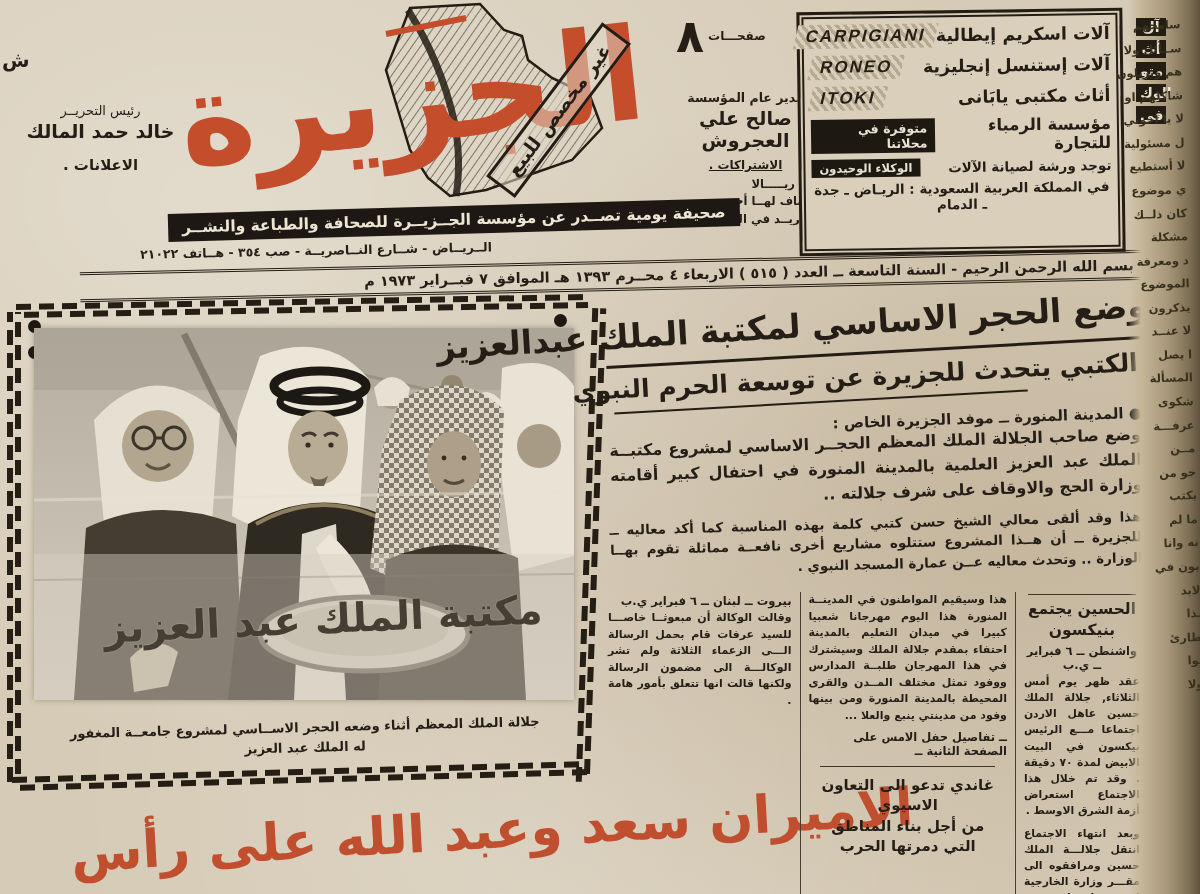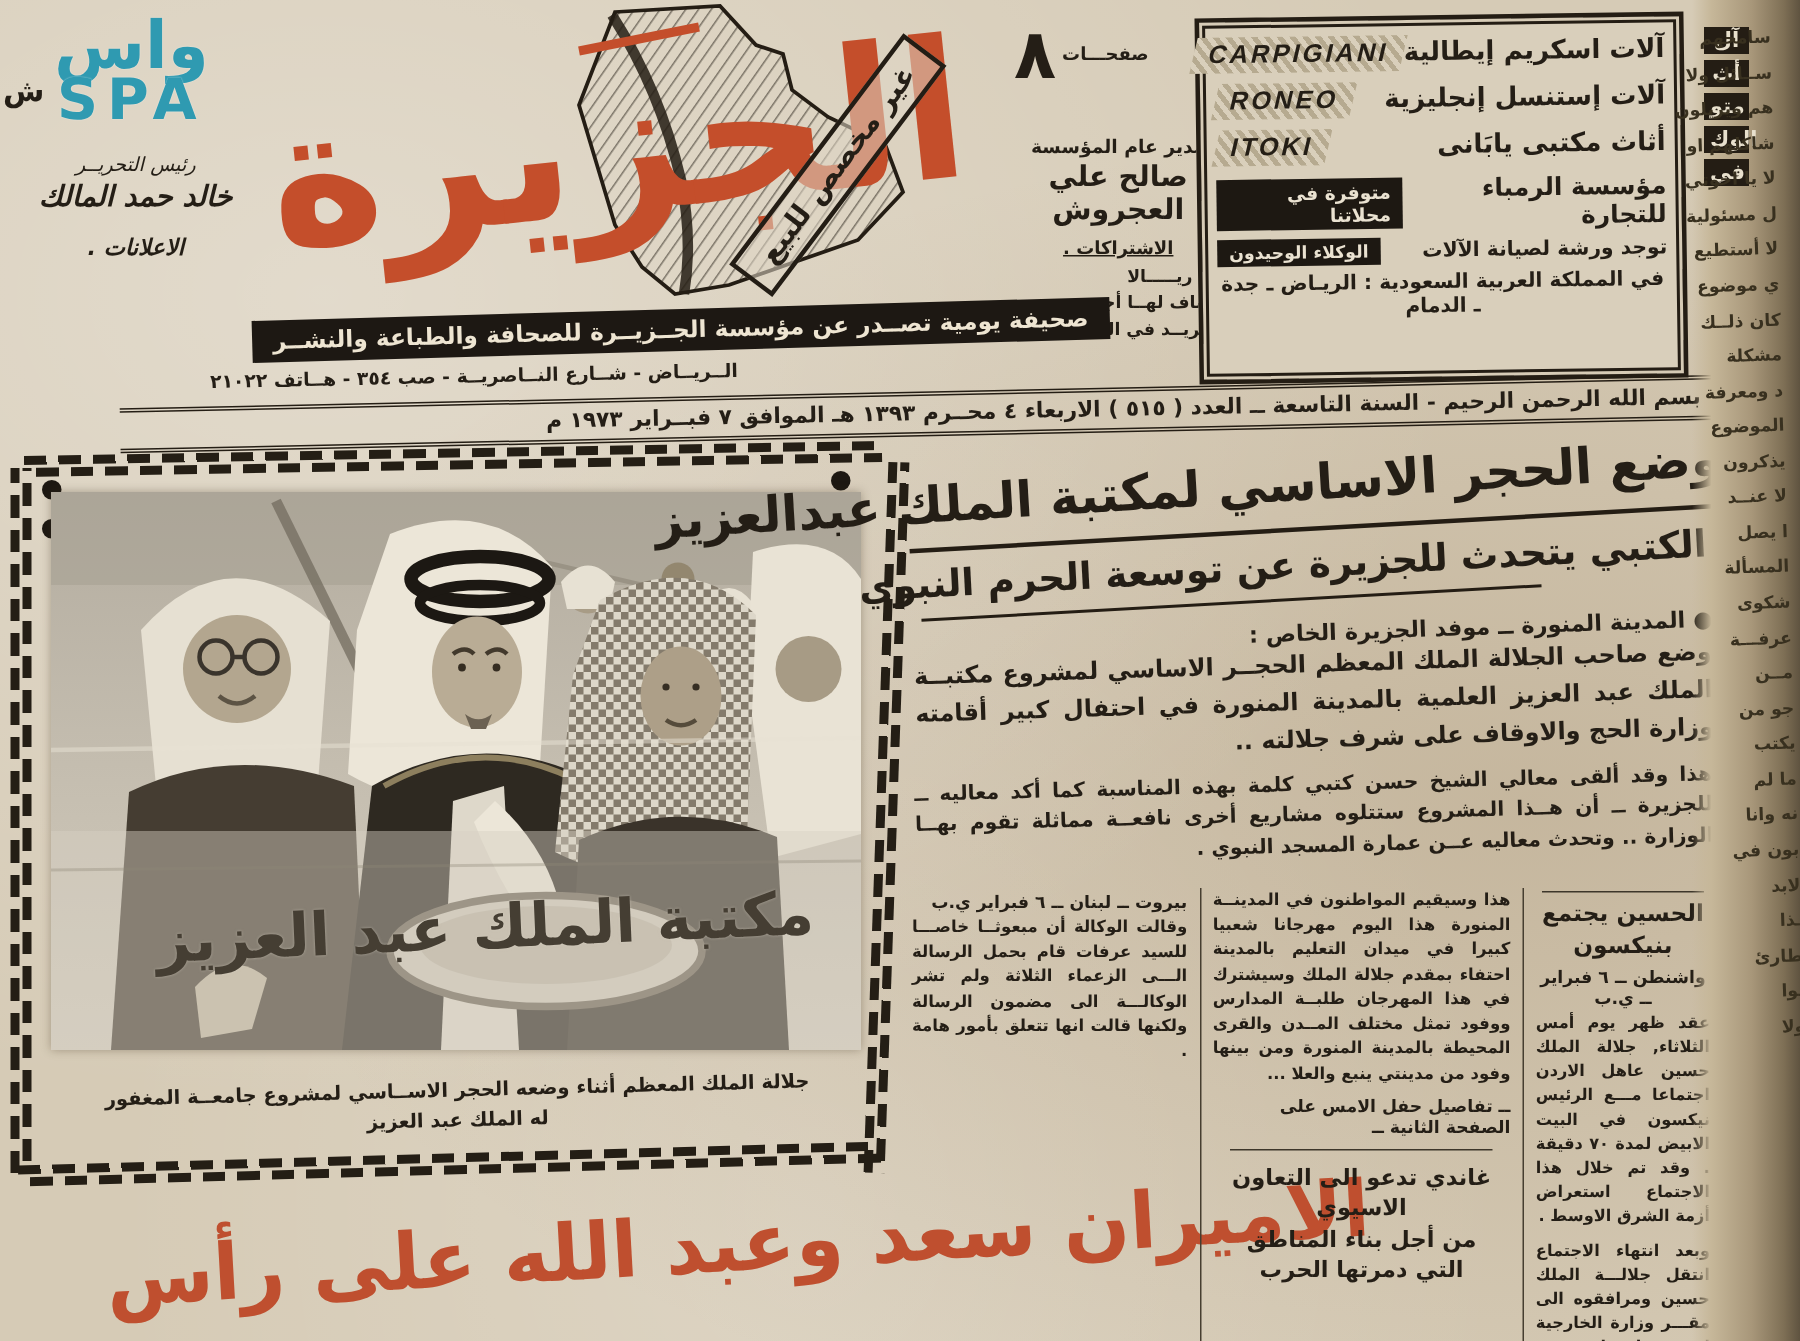--- a/index.html
+++ b/index.html
@@ -92,26 +92,22 @@
   .frag{background:#241d14;color:#e8e0cd;font-size:14px;font-weight:bold;
       padding:1px 4px;margin:4px 0;display:block;text-align:center;}
 </style>
 </head>
 <body>
 
 <div id="page">
 
   <span class="abs b ar" style="left:2px;top:48px;font-size:20px;">ش</span>
 
-  <div class="abs spa" style="left:36px;top:12px;">
-    <div class="row1">واس</div>
-    <div class="row2">SPA</div>
-  </div>
-
-  <div class="abs editor ar" style="left:3px;top:103px;font-style:italic;">
+
+  <div class="abs editor ar" style="left:13px;top:103px;">
     <div class="lbl">رئيس التحريــر</div>
     <div class="name">خالد حمد المالك</div>
     <div class="lbl b" style="margin-top:14px;font-size:15px;">الاعلانات .</div>
   </div>
 
   <svg class="abs" style="left:290px;top:0px;" width="320" height="215" viewBox="0 0 320 215">
     <defs>
       <pattern id="hatch" width="7" height="7" patternUnits="userSpaceOnUse" patternTransform="rotate(35)">
         <rect width="7" height="7" fill="none"></rect>
         <line x1="0" y1="0" x2="0" y2="7" stroke="#2a241b" stroke-width="2"></line>

